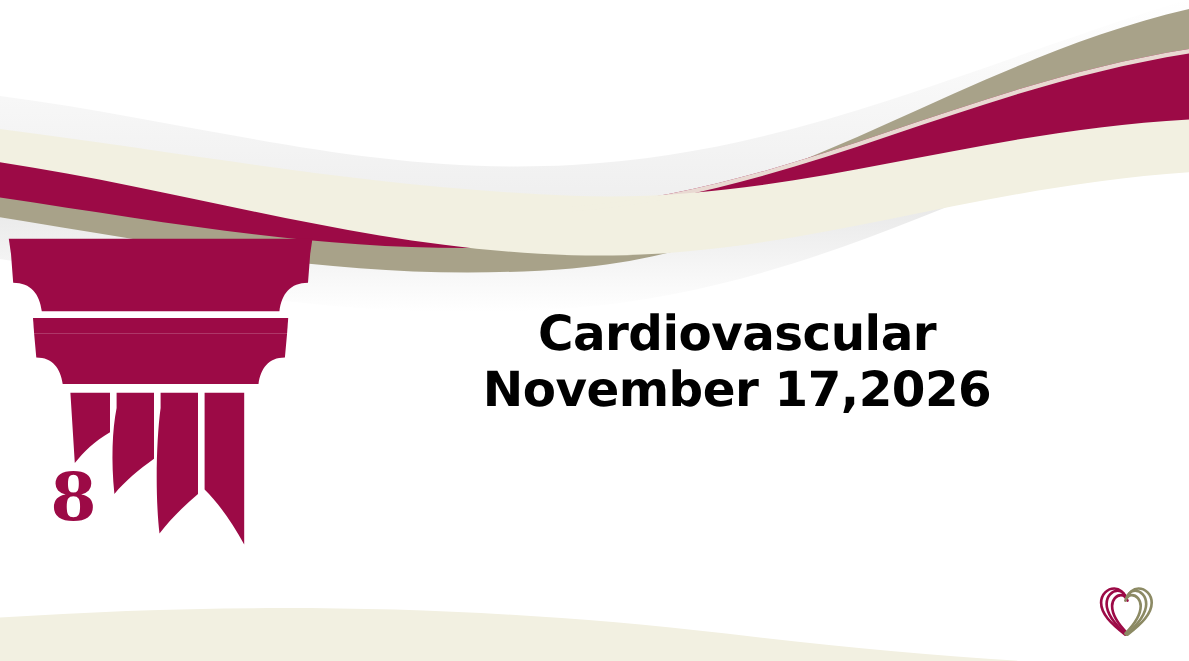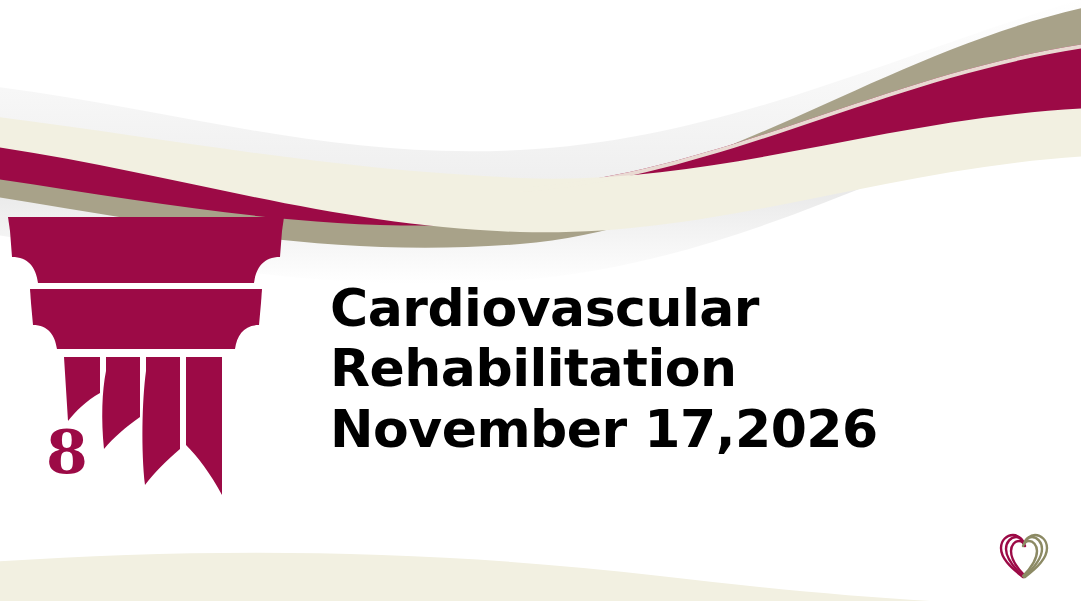--- a/index.html
+++ b/index.html
@@ -37,25 +37,25 @@
     left: 996px;
     top: 528px;
     width: 56px;
     height: 56px;
   }
   #title-block {
     position: absolute;
     left: 330px;
     top: 278px;
     width: 680px;
-    text-align: left;
+    text-align: center;
     color: #000000;
     font-family: "DejaVu Sans", sans-serif;
     font-weight: bold;
-    font-size: 52px;
+    font-size: 44px;
     line-height: 1.16;
     letter-spacing: -0.5px;
   }
   #title-block .tline {
     display: block;
     white-space: nowrap;
   }
 </style>
 </head>
 <body>
@@ -167,17 +167,16 @@
                C 34 7, 30 11, 29 15"></path>
       <path stroke="#8C8A64" d="M 28 49 C 39 39, 46 30, 46 21 C 46 14, 41 9, 36 9
                C 32 9, 29 12, 28 16"></path>
       <path stroke="#8C8A64" d="M 27 48 C 36 39, 41 31, 41 23 C 41 17, 37 13, 33 13
                C 30 13, 28 15, 27 18"></path>
     </g>
   </svg>
 
   <div id="title-block">
     <span class="tline">Cardiovascular</span>
-    <span class="tline">Rehabilitation</span>
     <span class="tline">November 17,2026</span>
   </div>
 
 </div>
 
 </body></html>

